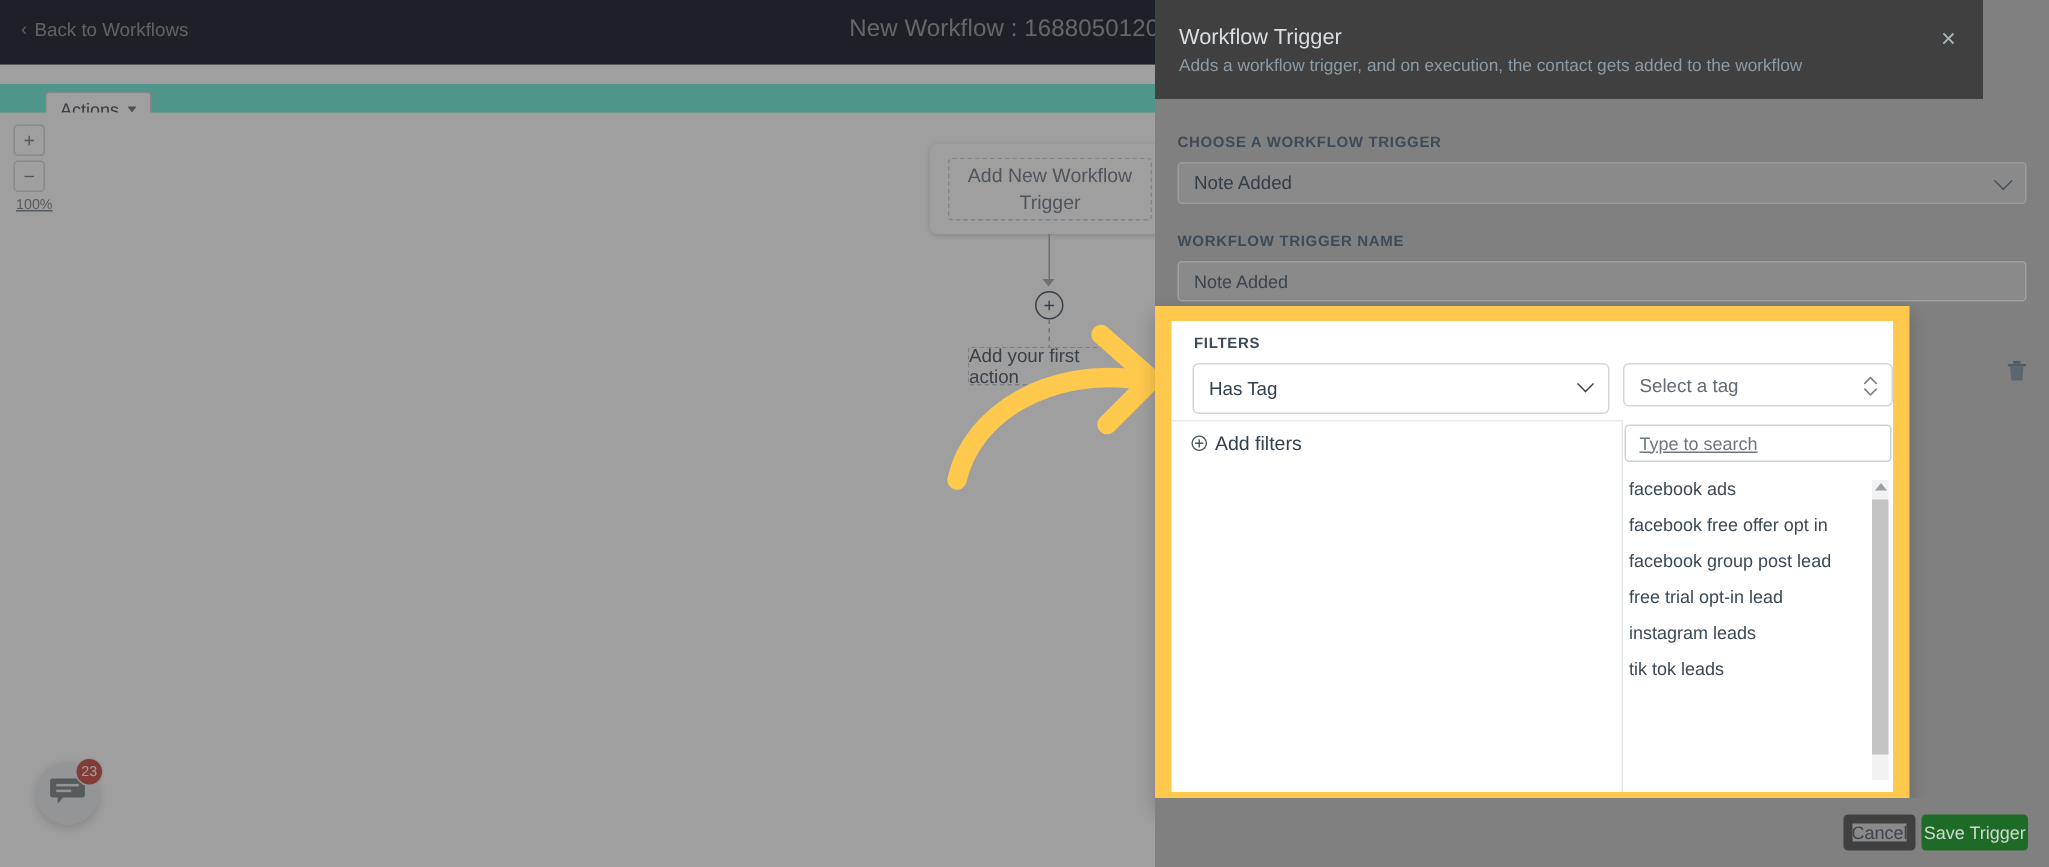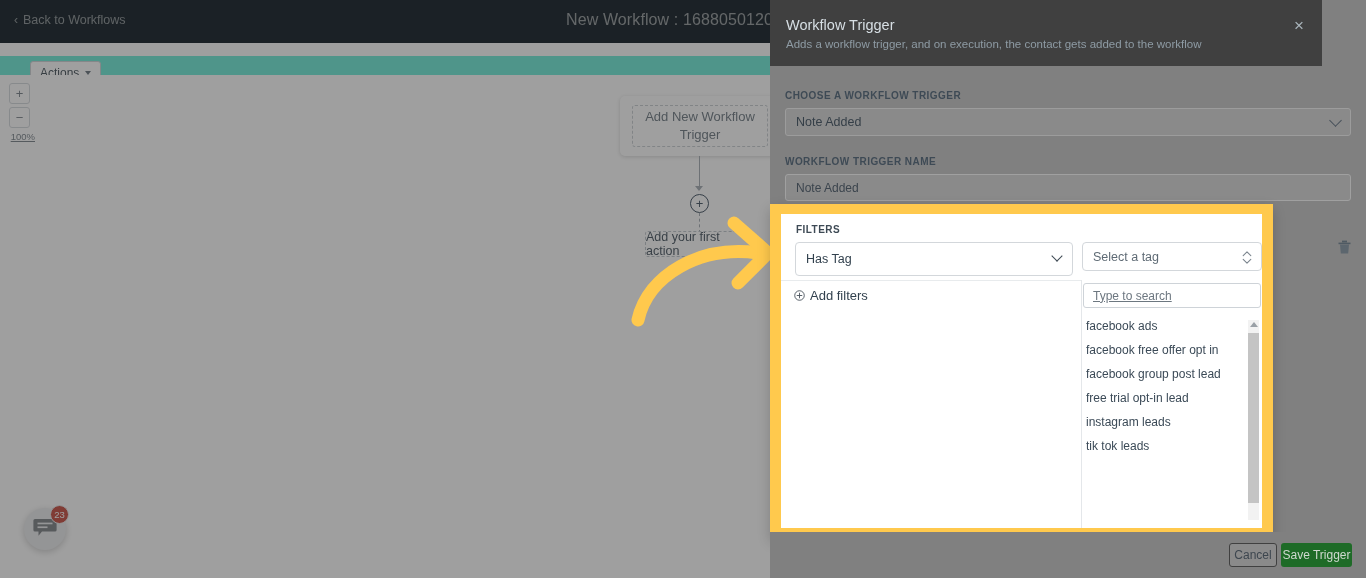--- a/index.html
+++ b/index.html
@@ -272,21 +272,21 @@
   }
 
   .trash-ic { position: absolute; left: 1337px; top: 239px; width: 15px; height: 16px; }
 
   .panel-foot {
     position: absolute; left: 0; top: 532px; width: 596px; height: 46px;
     background: #808080;
   }
   .btn-cancel {
     position: absolute; right: 89px; top: 11px; width: 48px; height: 24px;
-    border: 1px solid #404040; border-radius: 3px; background: #8a8a8a;
+    border: 6px solid #404040; border-radius: 3px; background: #8a8a8a;
     font-size: 12px; color: #3d464f;
     display: flex; align-items: center; justify-content: center;
   }
   .btn-save {
     position: absolute; right: 14px; top: 11px; width: 71px; height: 24px;
     border-radius: 3px; background: #1e6b27;
     font-size: 12px; color: #cfd9cf;
     display: flex; align-items: center; justify-content: center;
   }
 </style>

